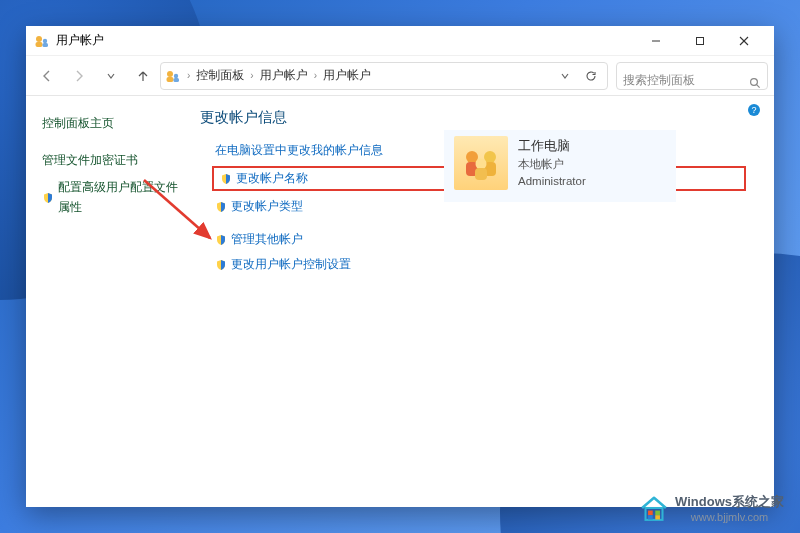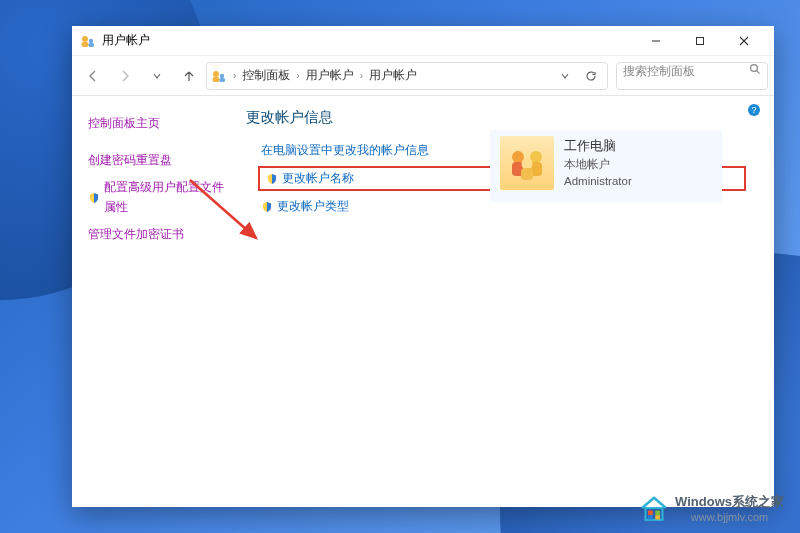--- a/index.html
+++ b/index.html
@@ -8,21 +8,21 @@
       background: linear-gradient(135deg, #1e5fb8 0%, #3d7de0 40%, #6da8f5 100%);
       position: relative; overflow: hidden;
     }
     .bg-shape { position: absolute; border-radius: 50%; }
     .bg-shape.s1 { width: 420px; height: 420px; left: -210px; top: -120px; background: radial-gradient(circle at 60% 40%, #2968c9 0%, #1b4f9e 80%); }
     .bg-shape.s2 { width: 520px; height: 520px; right: -220px; bottom: -240px; background: radial-gradient(circle at 40% 40%, #3e7de0 0%, #1e54a8 80%); }
 
     .window {
       position: absolute; left: 26px; top: 26px; right: 26px; bottom: 26px;
       background: #fff; border-radius: 0; box-shadow: 0 8px 28px rgba(0,0,0,.35);
-      display: flex; flex-direction: column; overflow: hidden; margin-left: 46px;
+      display: flex; flex-direction: column; overflow: hidden;
     }
 
     .titlebar {
       height: 30px; display: flex; align-items: center; padding: 0 8px; font-size: 12px;
       border-bottom: 1px solid #f0f0f0;
     }
     .titlebar .title-icon { width: 16px; height: 16px; margin-right: 6px; display: inline-flex; }
     .titlebar .spacer { flex: 1; }
     .win-btn { width: 44px; height: 28px; display: flex; align-items: center; justify-content: center; color: #333; }
     .win-btn svg { width: 10px; height: 10px; }
@@ -37,28 +37,28 @@
       flex: 1; height: 28px; border: 1px solid #ddd; border-radius: 4px;
       display: flex; align-items: center; padding: 0 4px; gap: 2px; font-size: 12px;
     }
     .breadcrumb-icon { width: 16px; height: 16px; display: inline-flex; margin-right: 4px; }
     .crumb { padding: 2px 4px; color: #333; cursor: default; }
     .crumb-sep { color: #888; font-size: 10px; }
     .bc-spacer { flex: 1; }
     .bc-ctrl { width: 24px; height: 24px; display: flex; align-items: center; justify-content: center; color: #555; }
     .searchbox {
       width: 152px; height: 28px; border: 1px solid #ddd; border-radius: 4px;
-      display: flex; align-items: flex-start; padding: 0 6px; margin-left: 6px; font-size: 12px; color: #888;
+      display: flex; align-items: flex-end; padding: 0 6px; margin-left: 6px; font-size: 12px; color: #888;
       justify-content: space-between;
     }
 
     .content { flex: 1; position: relative; display: flex; }
 
     .sidebar { width: 166px; padding: 14px 10px 0 16px; font-size: 12px; }
-    .side-link { color: #a21caf; padding: 4px 0; display: flex; align-items: center; gap: 4px; line-height: 1.6; }
+    .side-link { color: #14532d; padding: 4px 0; display: flex; align-items: center; gap: 4px; line-height: 1.6; }
     .shield { width: 12px; height: 12px; display: inline-flex; }
 
     .main { flex: 1; padding: 12px 28px 0 8px; position: relative; }
     .heading { font-size: 14.5px; color: #0d4c7a; margin-bottom: 14px; }
     .action-list { display: flex; flex-direction: column; gap: 6px; margin-left: 12px; }
     .action-link { color: #0f6ac0; font-size: 12px; display: inline-flex; align-items: center; gap: 4px; padding: 1px 3px; }
     .action-link.boxed { border: 2px solid #e23b2f; padding: 2px 6px; }
     .action-group { margin-top: 14px; }
 
     .account-card {
@@ -187,31 +187,30 @@
           <marker id="ah" markerWidth="8" markerHeight="8" refX="6" refY="3" orient="auto">
             <path d="M0 0 L7 3 L0 6 Z" fill="#e23b2f"></path>
           </marker>
         </defs>
       <line x1="4" y1="4" x2="70" y2="62" stroke="#e23b2f" stroke-width="2.6" marker-end="url(#ah)"></line>
     </svg>
 
     <div class="sidebar">
       <div class="side-link">控制面板主页</div>
       <div style="height:10px"></div>
-      <div class="side-link">创建密码重置盘</div>
+      <div class="side-link">管理文件加密证书</div>
       <div class="side-link">
         <span class="shield">
             <svg viewBox="0 0 12 12">
               <path d="M6 1 L10 2.5 V6c0 2.5-2 4.2-4 5C4 10.2 2 8.5 2 6V2.5Z" fill="#ffd24a"></path>
               <path d="M6 1 L10 2.5V6c0 2.5-2 4.2-4 5V1Z" fill="#2d7bd6"></path>
             </svg>
           </span>
         <span>配置高级用户配置文件属性</span>
       </div>
-      <div class="side-link">管理文件加密证书</div>
     </div>
 
     <div class="main">
       <div class="heading">更改帐户信息</div>
 
       <div class="action-list">
         <span class="action-link">在电脑设置中更改我的帐户信息</span>
         <span class="action-link boxed">
           <span class="shield">
               <svg viewBox="0 0 12 12">
@@ -225,20 +224,40 @@
           <span class="shield">
               <svg viewBox="0 0 12 12">
                 <path d="M6 1 L10 2.5 V6c0 2.5-2 4.2-4 5C4 10.2 2 8.5 2 6V2.5Z" fill="#ffd24a"></path>
                 <path d="M6 1 L10 2.5V6c0 2.5-2 4.2-4 5V1Z" fill="#2d7bd6"></path>
               </svg>
             </span>
           <span>更改帐户类型</span>
         </span>
       </div>
 
+      <div class="action-list action-group">
+        <span class="action-link">
+          <span class="shield">
+              <svg viewBox="0 0 12 12">
+                <path d="M6 1 L10 2.5 V6c0 2.5-2 4.2-4 5C4 10.2 2 8.5 2 6V2.5Z" fill="#ffd24a"></path>
+                <path d="M6 1 L10 2.5V6c0 2.5-2 4.2-4 5V1Z" fill="#2d7bd6"></path>
+              </svg>
+            </span>
+          <span>管理其他帐户</span>
+        </span>
+        <span class="action-link">
+          <span class="shield">
+              <svg viewBox="0 0 12 12">
+                <path d="M6 1 L10 2.5 V6c0 2.5-2 4.2-4 5C4 10.2 2 8.5 2 6V2.5Z" fill="#ffd24a"></path>
+                <path d="M6 1 L10 2.5V6c0 2.5-2 4.2-4 5V1Z" fill="#2d7bd6"></path>
+              </svg>
+            </span>
+          <span>更改用户帐户控制设置</span>
+        </span>
+      </div>
 
       <div class="account-card">
         <div class="avatar">
           <svg viewBox="0 0 46 46">
             <circle cx="14" cy="17" r="6" fill="#f29f3a"></circle>
               <rect x="8" y="22" width="12" height="14" rx="4" fill="#e86b3d"></rect>
             <circle cx="32" cy="17" r="6" fill="#f2c54b"></circle>
               <rect x="26" y="22" width="12" height="14" rx="4" fill="#efb23b"></rect>
             <circle cx="23" cy="24" r="5.5" fill="#ffdf8f"></circle>
               <rect x="17" y="28" width="12" height="12" rx="4" fill="#f2be4f"></rect>

